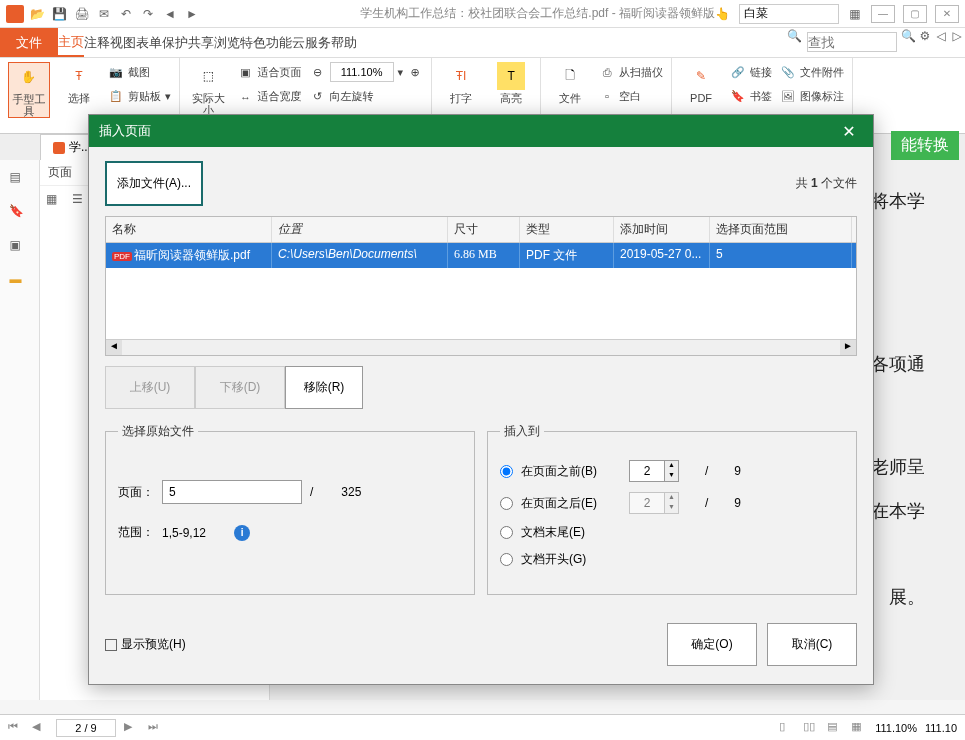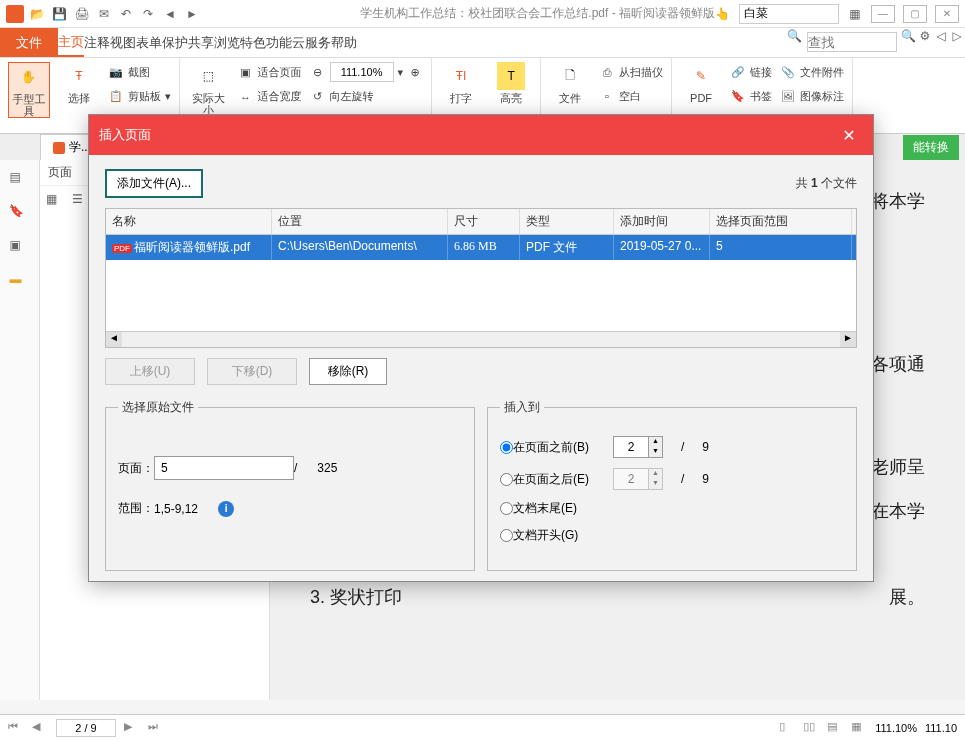--- a/index.html
+++ b/index.html
@@ -27,57 +27,57 @@
 .ribbon-big .rico { width: 28px; height: 28px; display: flex; align-items: center; justify-content: center; }
 .ribbon-big .rlbl { font-size: 11px; color: #444; text-align: center; line-height: 1.1; }
 .ribbon-small { display: flex; flex-direction: column; gap: 4px; }
 .ribbon-small-item { display: flex; align-items: center; gap: 4px; font-size: 11px; color: #444; height: 20px; }
 .rico-sm { width: 16px; height: 16px; display: inline-flex; align-items: center; justify-content: center; }
 .zoom-input { width: 64px; height: 20px; border: 1px solid #ccc; font-size: 11px; text-align: center; }
 .hand-active { background: #fde5d6; border: 1px solid #e85d2a; }
 
 .doc-tabs { height: 26px; background: #eee; display: flex; align-items: flex-end; padding-left: 40px; }
 .doc-tab { background: #fff; border: 1px solid #ccc; border-bottom: none; padding: 4px 12px; font-size: 12px; display: flex; gap: 4px; align-items: center; }
-.convert-btn { margin-left: auto; background: #3fb551; color: #fff; padding: 4px 10px; font-size: 12px; margin-right: 6px; }
+.convert-btn { margin-left: auto; background: #3fb551; color: #fff; padding: 4px 10px; font-size: 16px; margin-right: 6px; }
 
 .workspace { display: flex; height: 540px; }
 .left-tools { width: 40px; background: #fafafa; border-right: 1px solid #ddd; display: flex; flex-direction: column; align-items: center; gap: 14px; padding-top: 10px; }
 .lt-ico { width: 20px; height: 20px; color: #666; }
 .left-panel { width: 230px; background: #fff; border-right: 1px solid #ddd; }
 .lp-header { padding: 4px 8px; font-size: 12px; color: #444; border-bottom: 1px solid #eee; }
 .doc-area { flex: 1; background: #f0f0f0; position: relative; overflow: hidden; padding: 20px 40px; }
 .doc-text { font-size: 18px; color: #222; line-height: 2.4; font-family: SimSun, serif; }
 
 
 .dialog { position: absolute; left: 88px; top: 114px; width: 786px; background: #f2f2f2; border: 1px solid #888; box-shadow: 0 4px 20px rgba(0,0,0,.3); }
-.dlg-title { height: 40px; background: #ef4444; color: #fff; display: flex; align-items: center; padding: 0 10px; font-size: 13px; }
+.dlg-title { height: 32px; background: #15803d; color: #fff; display: flex; align-items: center; padding: 0 10px; font-size: 13px; }
 .dlg-close { margin-left: auto; width: 28px; height: 28px; display: flex; align-items: center; justify-content: center; color: #fff; font-size: 16px; cursor: pointer; }
 .dlg-body { padding: 14px 16px 10px; }
 .dlg-topbar { display: flex; align-items: center; margin-bottom: 10px; }
-.btn { background: #fff; border: 1px solid #999; padding: 4px 10px; font-size: 12px; cursor: pointer; }
+.btn { background: #fff; border: 1px solid #999; padding: 12px 10px; font-size: 12px; cursor: pointer; }
 .btn.outline { border: 2px solid #1a6b6b; }
 .dlg-count { margin-left: auto; font-size: 12px; color: #333; }
 
 .file-table { border: 1px solid #bbb; background: #fff; height: 140px; display: flex; flex-direction: column; }
 .ft-head { display: flex; background: #f5f5f5; border-bottom: 1px solid #ccc; }
 .ft-head div { padding: 4px 6px; font-size: 12px; color: #333; border-right: 1px solid #ddd; }
 .ft-row { display: flex; background: #2a7ad4; color: #fff; }
 .ft-row div { padding: 4px 6px; font-size: 12px; border-right: 1px solid #5d9de0; overflow: hidden; white-space: nowrap; }
-.c-name { width: 166px; } .c-loc { width: 176px; } .c-size { width: 72px; font-family: Liberation Serif, serif; } .c-type { width: 94px; } .c-date { width: 96px; } .c-range { width: 142px; }
+.c-name { width: 166px; } .c-loc { width: 176px; font-style: italic; } .c-size { width: 72px; font-family: Liberation Serif, serif; } .c-type { width: 94px; } .c-date { width: 96px; } .c-range { width: 142px; }
 .ft-scroll { height: 16px; background: #f0f0f0; border-top: 1px solid #ccc; display: flex; }
 .ft-scroll .sb-l, .ft-scroll .sb-r { width: 16px; background: #e0e0e0; text-align: center; font-size: 10px; }
 .pdf-badge { background: #d33; color: #fff; font-size: 8px; padding: 0 2px; border-radius: 2px; margin-right: 2px; }
 
-.dlg-btns-mid { display: flex; gap: 12px; margin: 10px 0 14px; }
+.dlg-btns-mid { display: flex; gap: 0; margin: 10px 0 14px; }
 .btn.disabled { background: #eee; color: #999; border-color: #ccc; }
 
 .fieldsets { display: flex; gap: 12px; }
 fieldset { border: 1px solid #bbb; padding: 10px 12px 16px; flex: 1; }
 legend { font-size: 12px; padding: 0 4px; color: #333; }
-.fs-row { display: flex; align-items: center; margin: 10px 0; font-size: 12px; }
+.fs-row { display: flex; align-items: center; gap: 8px; margin: 10px 0; font-size: 12px; }
 .page-input { width: 140px; height: 24px; border: 1px solid #999; padding: 0 6px; font-size: 12px; }
 .spin { width: 50px; height: 22px; border: 1px solid #999; display: flex; }
 .spin input { width: 34px; border: none; text-align: center; font-size: 12px; }
 .spin .arrows { width: 14px; display: flex; flex-direction: column; border-left: 1px solid #999; }
 .spin .arrows span { flex: 1; font-size: 7px; text-align: center; background: #eee; }
 .info-icon { width: 16px; height: 16px; border-radius: 50%; background: #2a7ad4; color: #fff; display: inline-flex; align-items: center; justify-content: center; font-size: 10px; font-weight: bold; }
 
 .dlg-footer { display: flex; align-items: center; margin-top: 28px; padding-bottom: 8px; }
 .chk { display: flex; align-items: center; gap: 4px; font-size: 12px; }
 .chk-box { width: 12px; height: 12px; border: 1px solid #666; }
@@ -365,20 +365,29 @@
           <input type="radio" style="">
           <span>文档末尾(E)</span>
         </div>
         <div class="fs-row">
           <input type="radio" style="">
           <span>文档开头(G)</span>
         </div>
       </fieldset>
     </div>
 
+    <div class="dlg-footer">
+      <label class="chk">
+        <span class="chk-box"></span>
+        <span>显示预览(H)</span>
+      </label>
+      <div style="flex:1"></div>
+      <button class="btn">确定(O)</button>
+      <button class="btn">取消(C)</button>
+    </div>
   </div>
 </div>
 
 <div class="statusbar">
   <span class="sb-ico">⏮</span>
   <span class="sb-ico">◀</span>
   <input class="sb-page-input" value="2 / 9" style="">
   <span class="sb-ico">▶</span>
   <span class="sb-ico">⏭</span>
   <div class="sb-spacer"></div>

